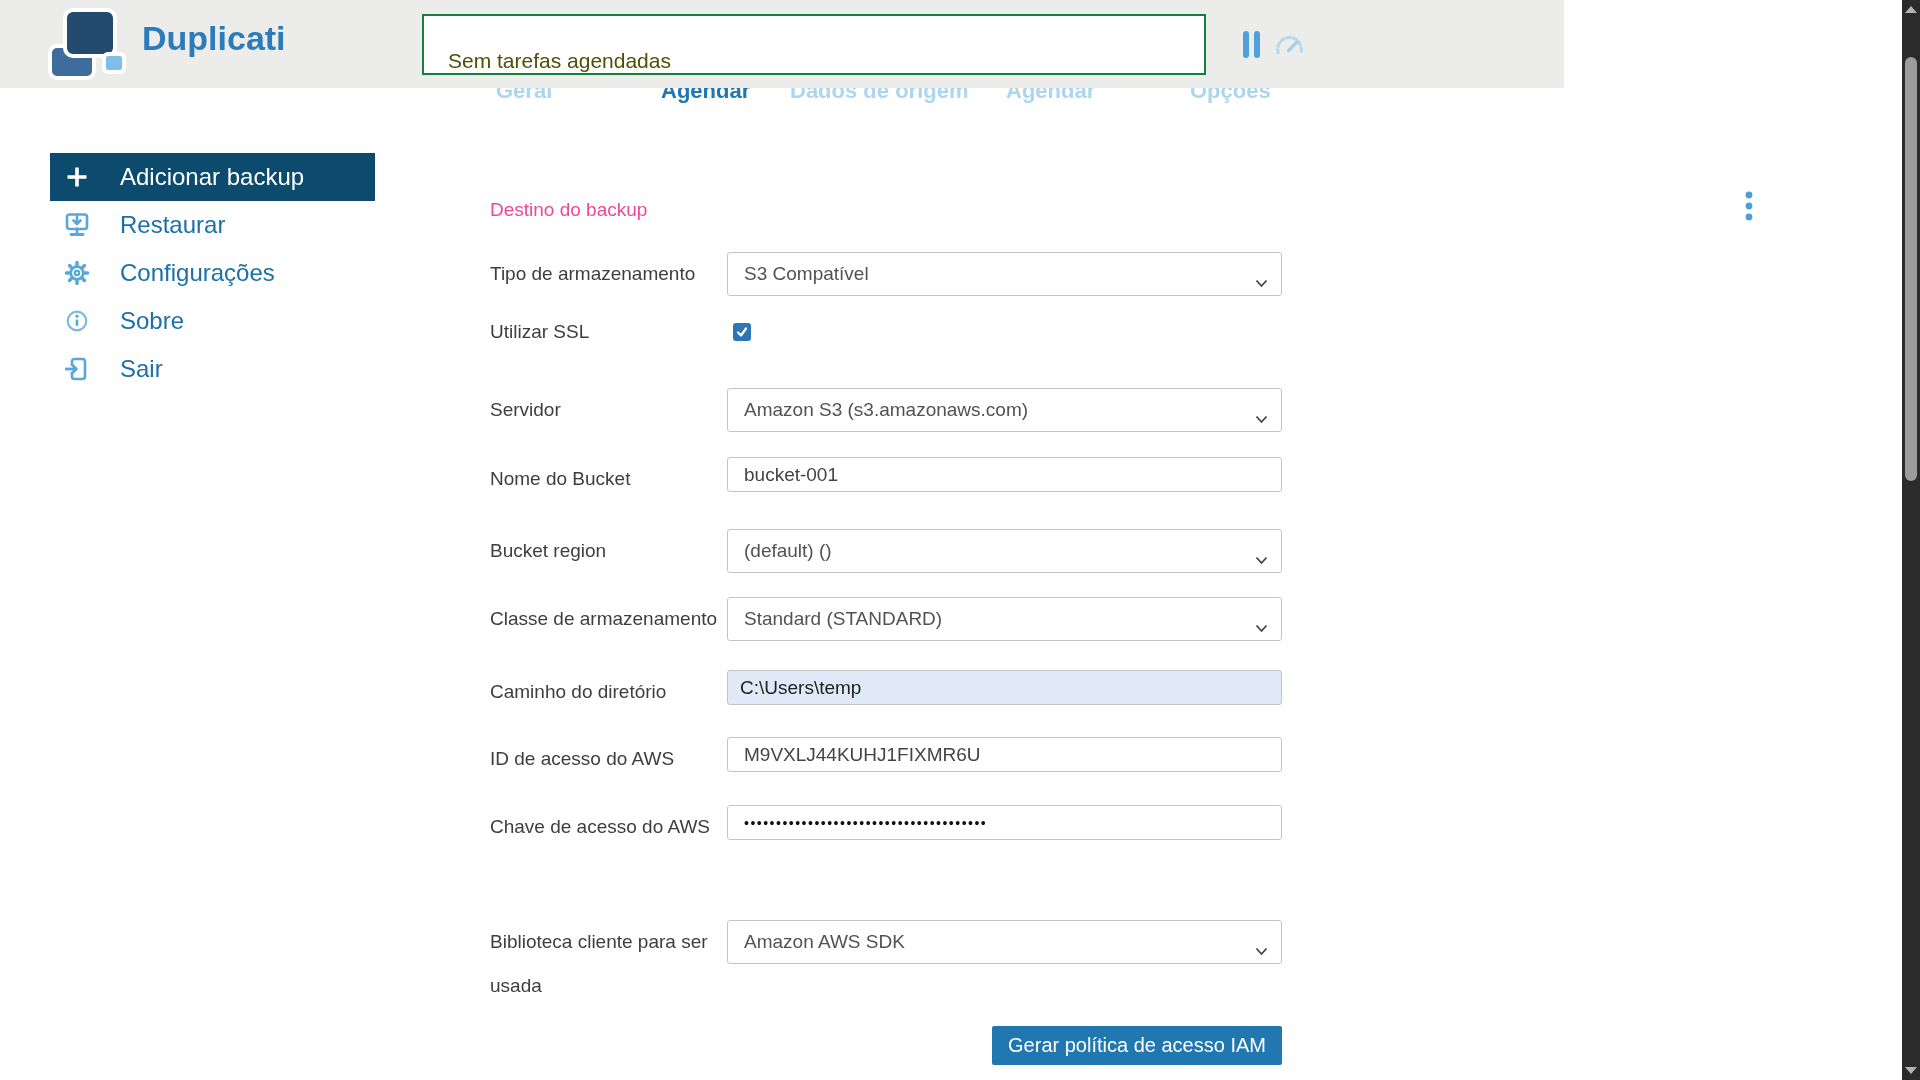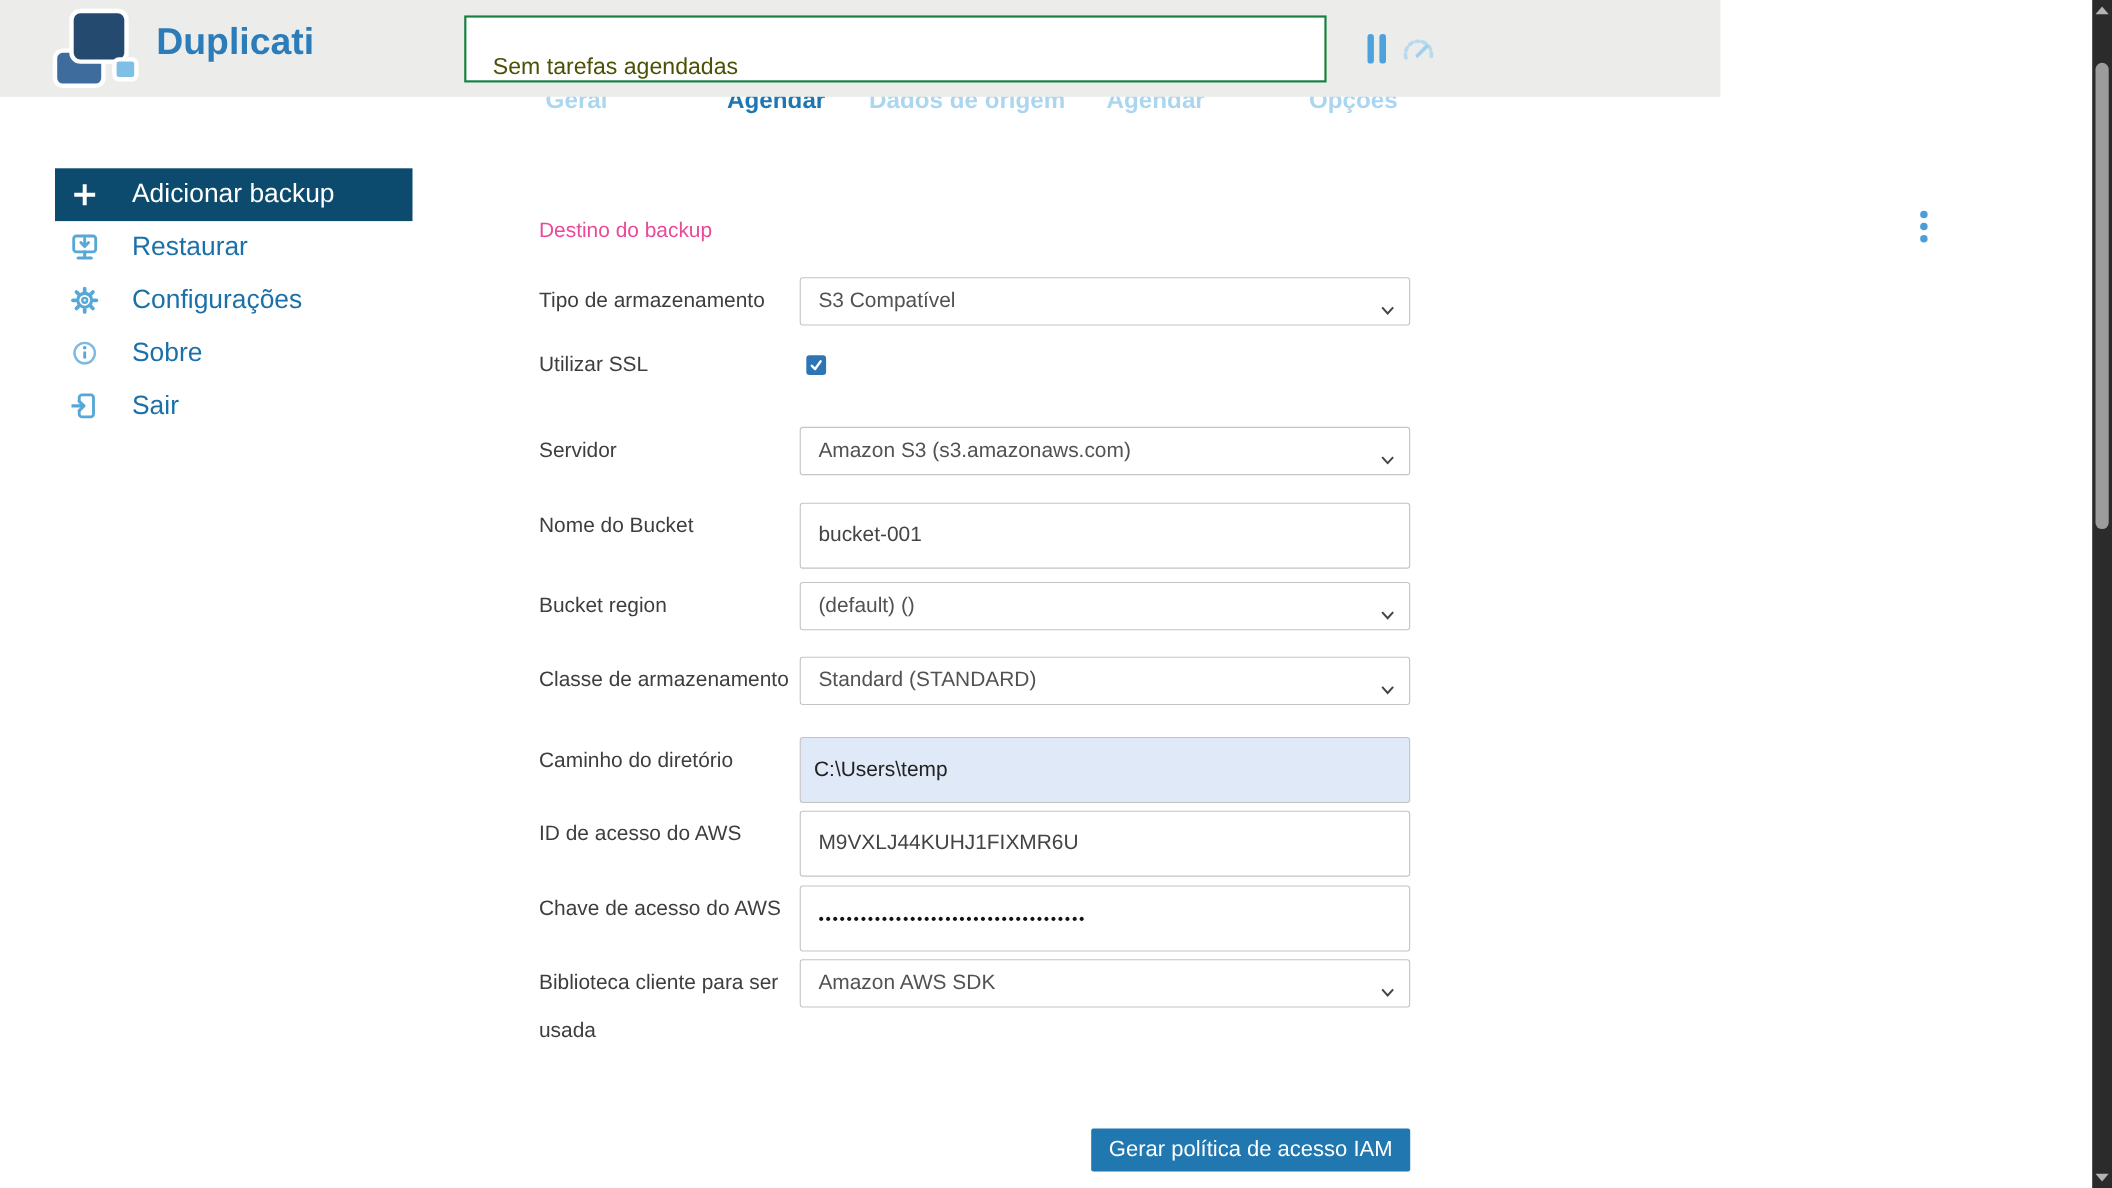--- a/index.html
+++ b/index.html
@@ -67,21 +67,21 @@
     flex:0 0 237px;width:237px;font-size:19px;line-height:44px;color:#3e3e3e;
   }
   .ctrl{
     position:relative;width:555px;height:44px;box-sizing:border-box;
     background:#ffffff;border:1px solid #c4c4c4;border-radius:3px;
     display:flex;align-items:center;padding:0 40px 0 16px;
     font-size:19px;color:#525252;cursor:pointer;
   }
   .ctrl .chev{position:absolute;right:13px;top:18px;}
   input.ctrl-input{
-    width:555px;height:60px;box-sizing:border-box;
+    width:555px;height:35px;box-sizing:border-box;
     background:#ffffff;border:1px solid #c4c4c4;border-radius:3px;
     padding:0 16px;font-size:19px;color:#444444;outline:none;
     font-family:"Liberation Sans", sans-serif;
   }
   input.ctrl-input.hl{background:#dfe9f7;color:#222222;padding-left:12px;}
   input.ctrl-input.pwd{font-size:14px;letter-spacing:1.5px;color:#111111;}
   .checkbox{
     width:18px;height:18px;margin-left:6px;margin-top:13px;
     background:#2e75b6;border-radius:3px;display:flex;align-items:center;justify-content:center;
     cursor:pointer;
@@ -287,21 +287,21 @@
   <div class="row" style="top:737px">
     <div class="flabel">ID de acesso do AWS</div>
     <input class="ctrl-input" type="text" value="M9VXLJ44KUHJ1FIXMR6U" style="">
   </div>
 
   <div class="row" style="top:805px">
     <div class="flabel">Chave de acesso do AWS</div>
     <input class="ctrl-input pwd" type="text" value="••••••••••••••••••••••••••••••••••••••" style="">
   </div>
 
-  <div class="row" style="top:872px">
+  <div class="row" style="top:920px">
     <div class="flabel">Biblioteca cliente para ser usada</div>
     <div class="ctrl">
       <span>Amazon AWS SDK</span>
       <span class="chev">
         <svg width="13" height="9" viewBox="0 0 13 9">
             <path d="M1.5 1.5 L6.5 7 L11.5 1.5" fill="none" stroke="#444444" stroke-width="1.8"></path>
           </svg>
       </span>
     </div>
   </div>

